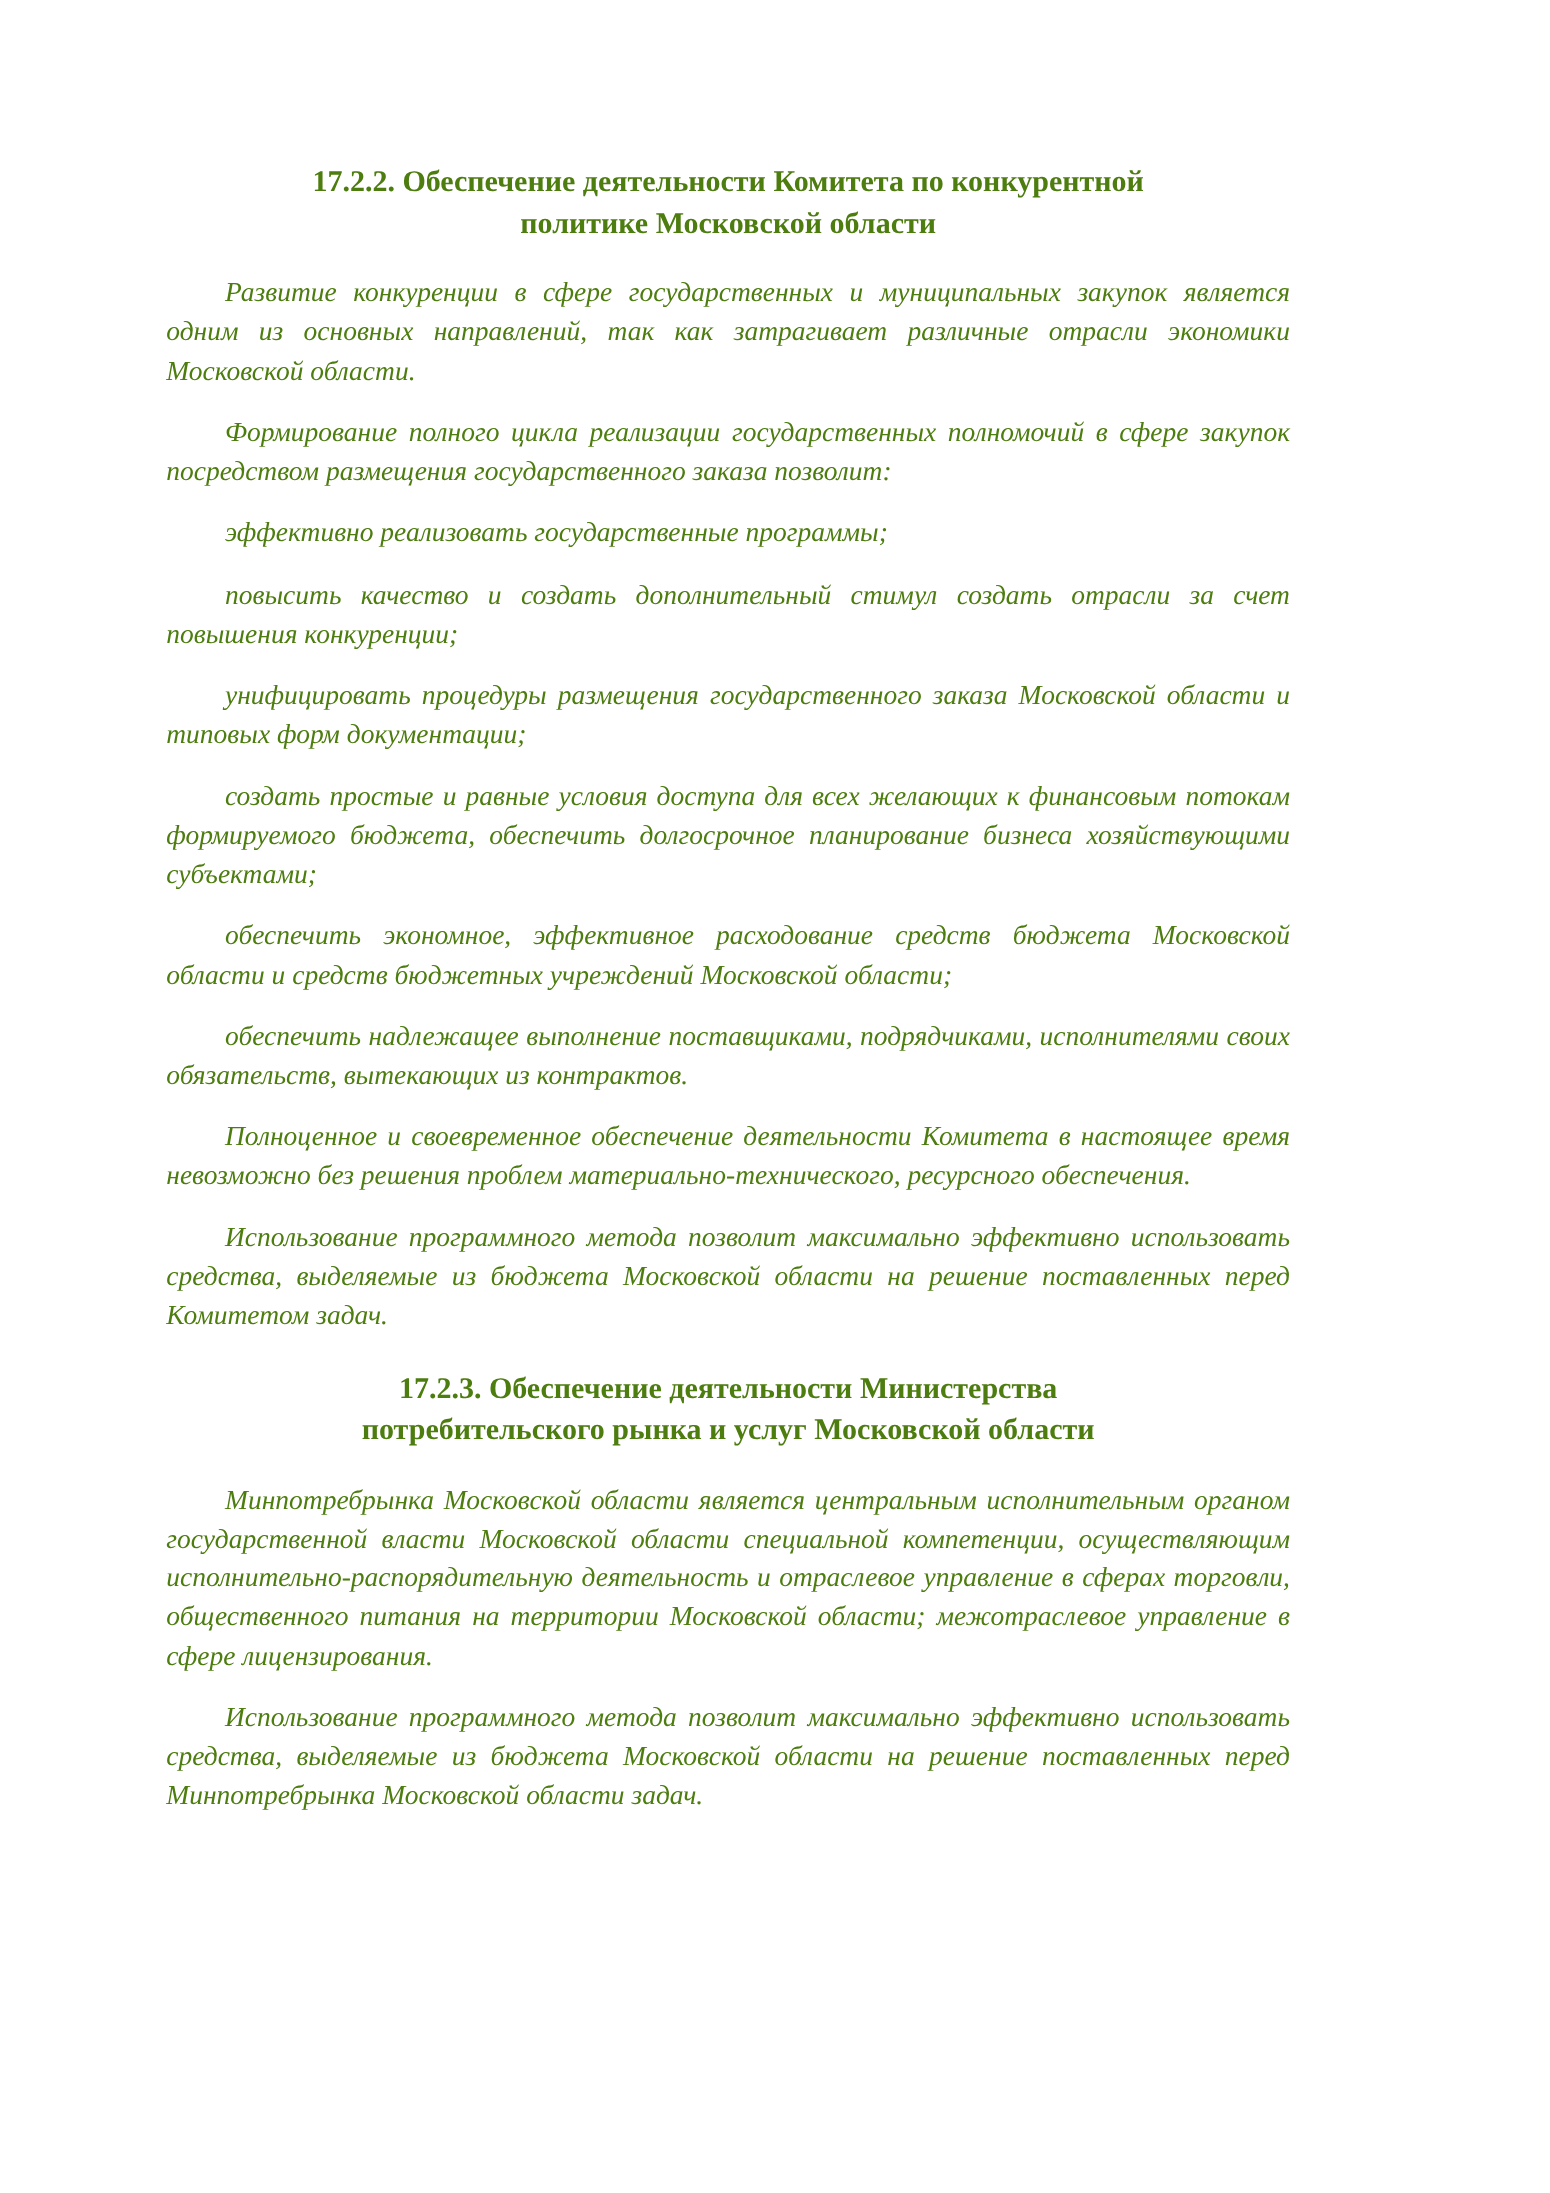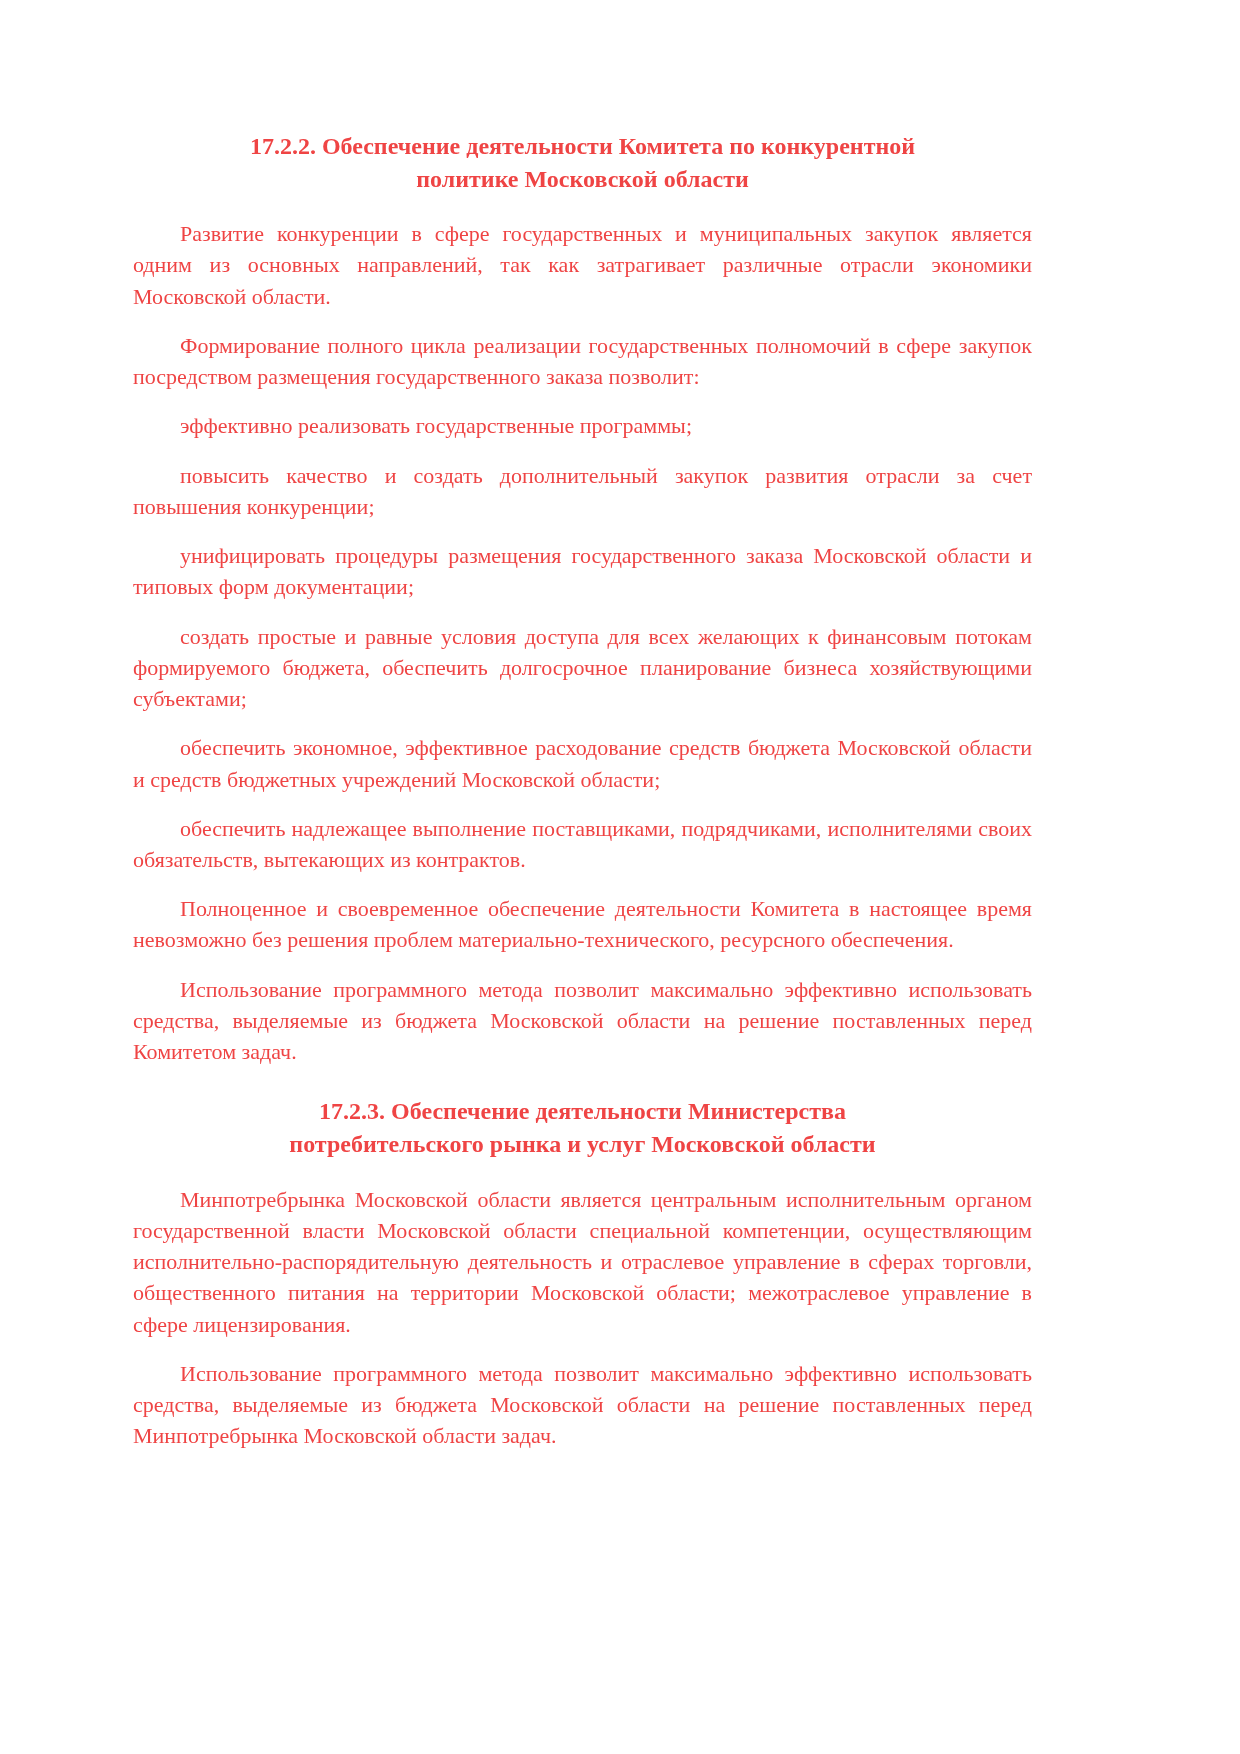--- a/index.html
+++ b/index.html
@@ -9,52 +9,53 @@
   }
   .page {
     position: relative;
     width: 1184px;
     height: 1754px;
     margin: 0 auto;
     background: #ffffff;
     box-sizing: border-box;
     padding: 130px 180px 60px 105px;
     font-family: "Liberation Serif", "DejaVu Serif", serif;
-    color: #ef4444;
+    color: #4d7c0f;
     overflow: hidden;
   }
   .doc-heading {
     font-size: 24px;
     font-weight: bold;
     line-height: 1.38;
     text-align: center;
     margin: 28px 0 22px 0;
     white-space: pre-line;
   }
   .doc-heading.first {
     margin-top: 0;
   }
   .doc-para {
     font-size: 22px;
     line-height: 1.42;
     text-align: justify;
     text-indent: 47px;
     margin: 0 0 18px 0;
+    font-style: italic;
   }
 </style>
 </head>
 <body>
 
 <div class="page">
   <h2 class="doc-heading first">17.2.2. Обеспечение деятельности Комитета по конкурентной
 политике Московской области</h2>
   <p class="doc-para">Развитие конкуренции в сфере государственных и муниципальных закупок является одним из основных направлений, так как затрагивает различные отрасли экономики Московской области.</p>
   <p class="doc-para">Формирование полного цикла реализации государственных полномочий в сфере закупок посредством размещения государственного заказа позволит:</p>
   <p class="doc-para">эффективно реализовать государственные программы;</p>
-  <p class="doc-para">повысить качество и создать дополнительный закупок развития отрасли за счет повышения конкуренции;</p>
+  <p class="doc-para">повысить качество и создать дополнительный стимул создать отрасли за счет повышения конкуренции;</p>
   <p class="doc-para">унифицировать процедуры размещения государственного заказа Московской области и типовых форм документации;</p>
   <p class="doc-para">создать простые и равные условия доступа для всех желающих к финансовым потокам формируемого бюджета, обеспечить долгосрочное планирование бизнеса хозяйствующими субъектами;</p>
   <p class="doc-para">обеспечить экономное, эффективное расходование средств бюджета Московской области и средств бюджетных учреждений Московской области;</p>
   <p class="doc-para">обеспечить надлежащее выполнение поставщиками, подрядчиками, исполнителями своих обязательств, вытекающих из контрактов.</p>
   <p class="doc-para">Полноценное и своевременное обеспечение деятельности Комитета в настоящее время невозможно без решения проблем материально-технического, ресурсного обеспечения.</p>
   <p class="doc-para">Использование программного метода позволит максимально эффективно использовать средства, выделяемые из бюджета Московской области на решение поставленных перед Комитетом задач.</p>
   <h2 class="doc-heading">17.2.3. Обеспечение деятельности Министерства
 потребительского рынка и услуг Московской области</h2>
   <p class="doc-para">Минпотребрынка Московской области является центральным исполнительным органом государственной власти Московской области специальной компетенции, осуществляющим исполнительно-распорядительную деятельность и отраслевое управление в сферах торговли, общественного питания на территории Московской области; межотраслевое управление в сфере лицензирования.</p>
   <p class="doc-para">Использование программного метода позволит максимально эффективно использовать средства, выделяемые из бюджета Московской области на решение поставленных перед Минпотребрынка Московской области задач.</p>

